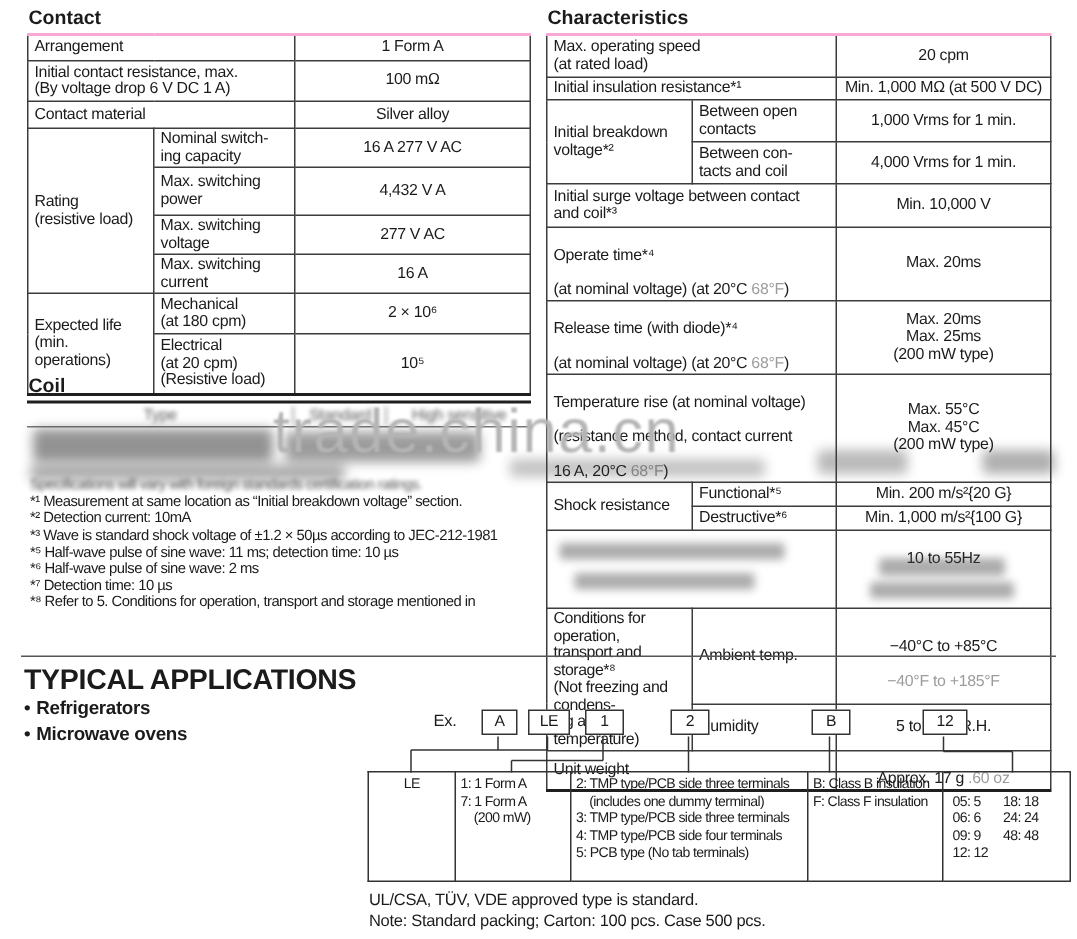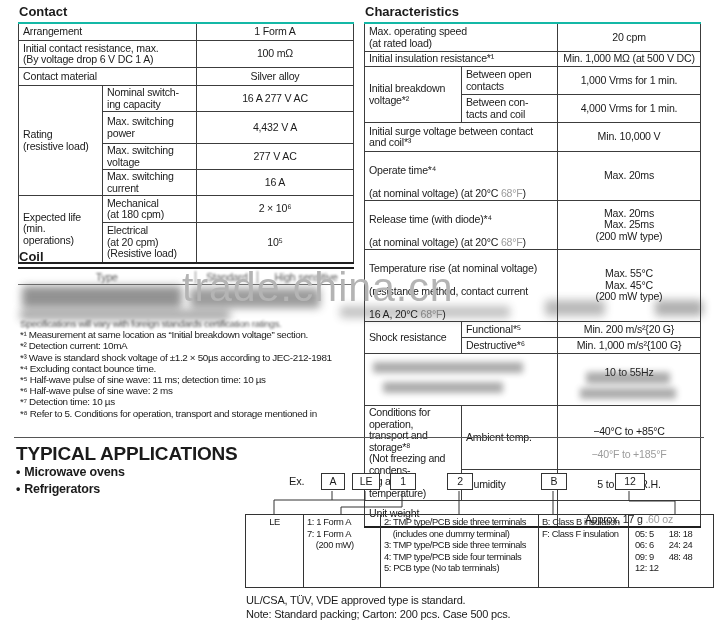--- a/index.html
+++ b/index.html
@@ -1,21 +1,21 @@
 <!DOCTYPE html>
 <html><head>
 <meta charset="utf-8">
 <style>
   html,body{margin:0;padding:0;background:#e8e8e8;}
   #page{position:relative;width:718px;height:626px;background:#ffffff;overflow:hidden;
         font-family:"Liberation Sans","DejaVu Sans",sans-serif;color:#1b1b1b;letter-spacing:-0.2px;}
   h3.sec{font-size:13px;font-weight:bold;margin:0 0 3px 1px;letter-spacing:0;}
   .col{position:absolute;}
   table.spec{border-collapse:collapse;width:100%;table-layout:fixed;
-             border-top:2px solid #14b8a6;border-bottom:2px solid #1f1f1f;padding-left:30px;}
+             border-top:2px solid #f9a8d4;border-bottom:2px solid #1f1f1f;padding-left:30px;}
   table.spec td{border:1px solid #3c3c3c;padding:1px 4px;font-size:10.6px;line-height:11.5px;
                 white-space:pre-line;vertical-align:middle;}
   td.val{text-align:center;padding:1px 2px;}
   .gray{color:#9c9c9c;}
   .small td, td.small{font-size:8.8px;line-height:9.6px;letter-spacing:-0.3px;}
   .blurtxt{filter:blur(1.3px);color:#5a5a5a;}
   .blob{position:absolute;background:#3a3a3a;border-radius:3px;filter:blur(4px);}
   .cellblob{position:absolute;background:#484848;opacity:.45;filter:blur(3px);border-radius:2px;}
   .watermark{position:absolute;left:182px;top:264px;font-size:41px;color:#b4b4b4;
              filter:blur(0.7px);letter-spacing:1px;z-index:6;}
@@ -123,21 +123,20 @@
       <div class="ch d2 blurtxt">Standard</div>
       <div class="ch d3 blurtxt">High sensitive</div>
     </div>
   </section>
 
   <div class="col" style="left:20px;top:318px;width:340px">
     <div class="fn blurtxt">Specifications will vary with foreign standards certification ratings.</div>
     <div class="fn">*¹ Measurement at same location as “Initial breakdown voltage” section.</div>
     <div class="fn">*² Detection current: 10mA</div>
     <div class="fn">*³ Wave is standard shock voltage of ±1.2 × 50µs according to JEC-212-1981</div>
-    <div class="fn">*⁴ Excluding contact bounce time.</div>
     <div class="fn">*⁵ Half-wave pulse of sine wave: 11 ms; detection time: 10 µs</div>
     <div class="fn">*⁶ Half-wave pulse of sine wave: 2 ms</div>
     <div class="fn">*⁷ Detection time: 10 µs</div>
     <div class="fn">*⁸ Refer to 5. Conditions for operation, transport and storage mentioned in</div>
   </div>
 
   <section class="col" style="left:364px;top:4px;width:337px">
     <h3 class="sec">Characteristics</h3>
     <table class="spec">
       <colgroup>
@@ -248,22 +247,22 @@
   <div class="blob" style="left:190px;top:288px;width:130px;height:20px;opacity:.5"></div>
   <div class="blob" style="left:20px;top:310px;width:210px;height:10px;opacity:.45"></div>
   <div class="blob" style="left:340px;top:306px;width:170px;height:12px;opacity:.3"></div>
   <div class="blob" style="left:545px;top:300px;width:60px;height:16px;opacity:.35"></div>
   <div class="blob" style="left:655px;top:300px;width:48px;height:16px;opacity:.4"></div>
 
   <div class="sepline"></div>
 
   <div class="bighead" style="left:16px;top:443px">TYPICAL APPLICATIONS</div>
   <div class="apps">
+    <div class="it"><span class="blt">•</span><span>Refrigerators</span></div>
     <div class="it"><span class="blt">•</span><span>Microwave ovens</span></div>
-    <div class="it"><span class="blt">•</span><span>Refrigerators</span></div>
   </div>
 
 
   <div class="exlbl" style="left:289px;top:475px">Ex.</div>
   <div class="obox" style="left:321px;top:473px;width:22px">A</div>
   <div class="obox" style="left:352px;top:473px;width:26px">LE</div>
   <div class="obox" style="left:390px;top:473px;width:24px">1</div>
   <div class="obox" style="left:447px;top:473px;width:24px">2</div>
   <div class="obox" style="left:541px;top:473px;width:24px">B</div>
   <div class="obox" style="left:615px;top:473px;width:28px">12</div>
@@ -307,16 +306,16 @@
 24: 24
 48: 48</div>
         </div>
       </td>
     </tr>
   </tbody>
     </table>
 
   <div class="onotes">
     <div>UL/CSA, TÜV, VDE approved type is standard.</div>
-    <div>Note: Standard packing; Carton: 200 pcs. Case 500 pcs.</div>
+    <div>Note: Standard packing; Carton: 100 pcs. Case 500 pcs.</div>
   </div>
 
 </div>
 
 </body></html>

